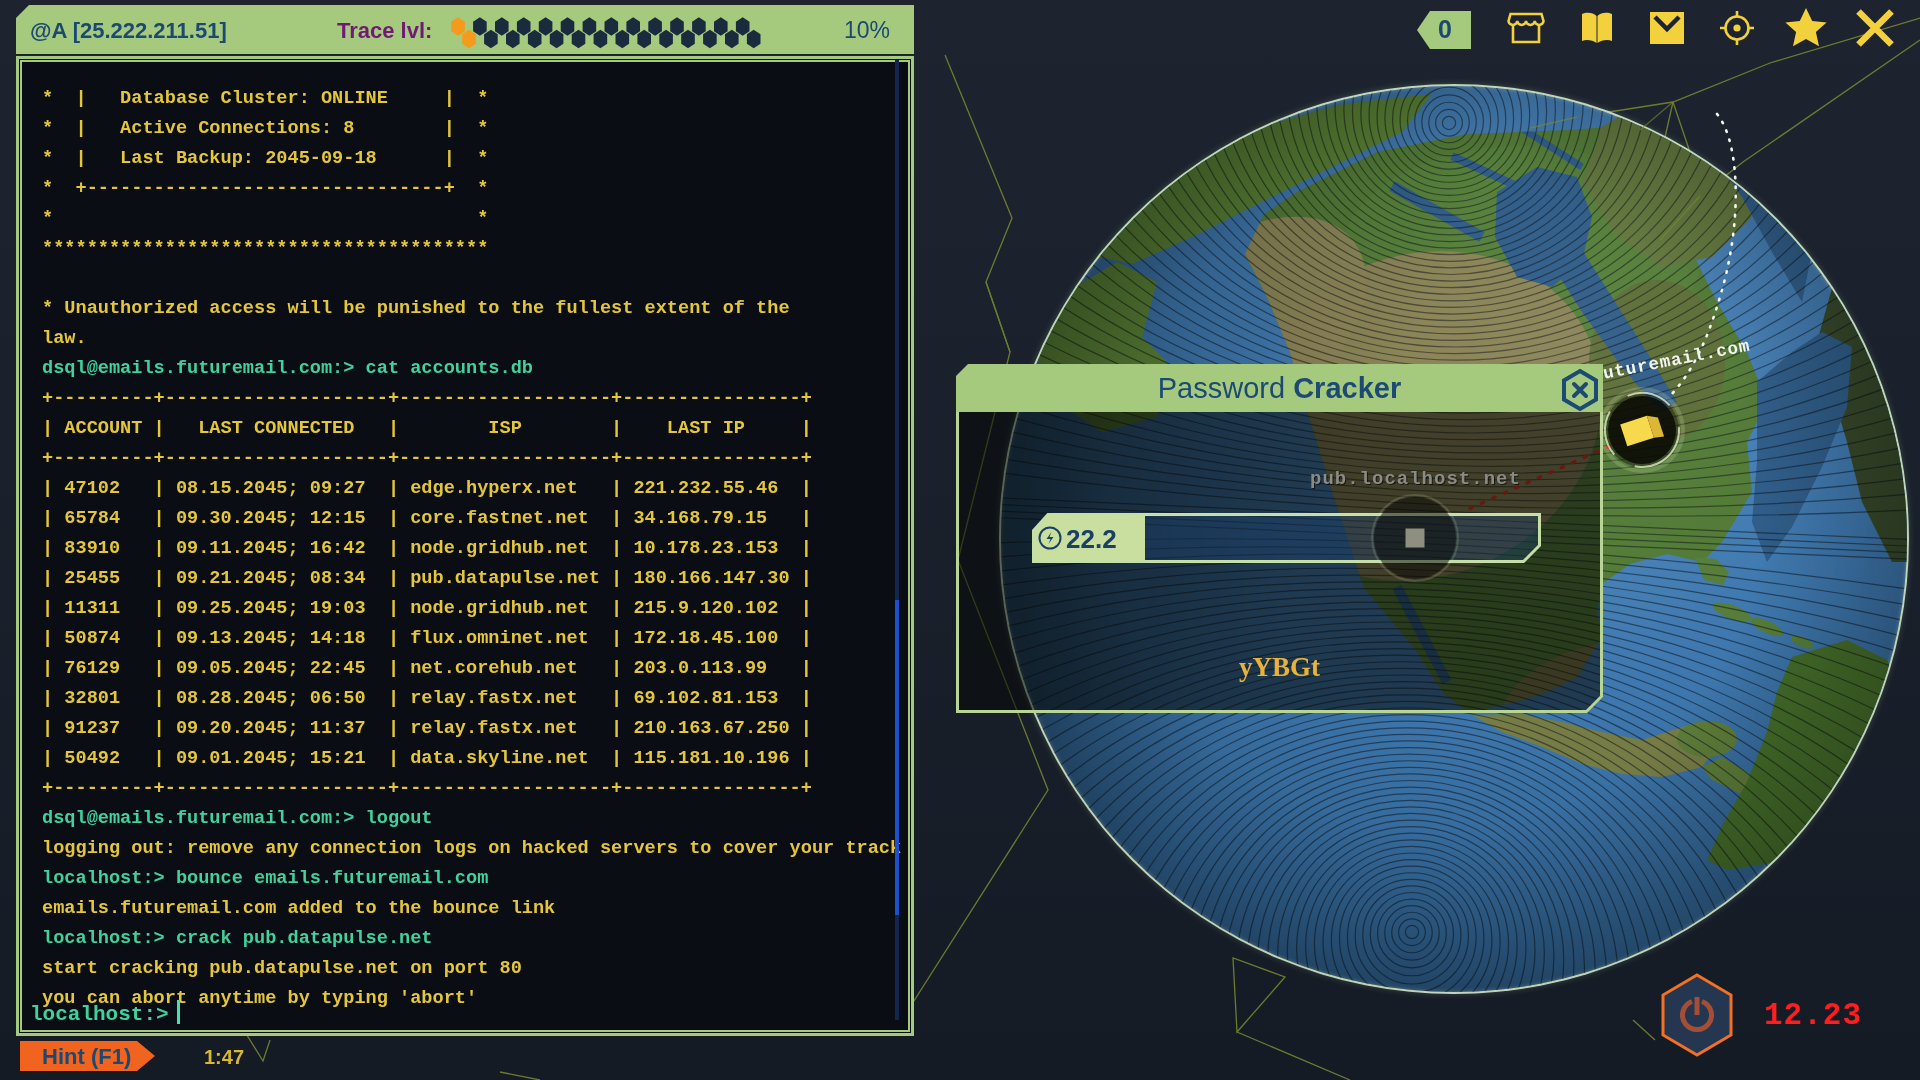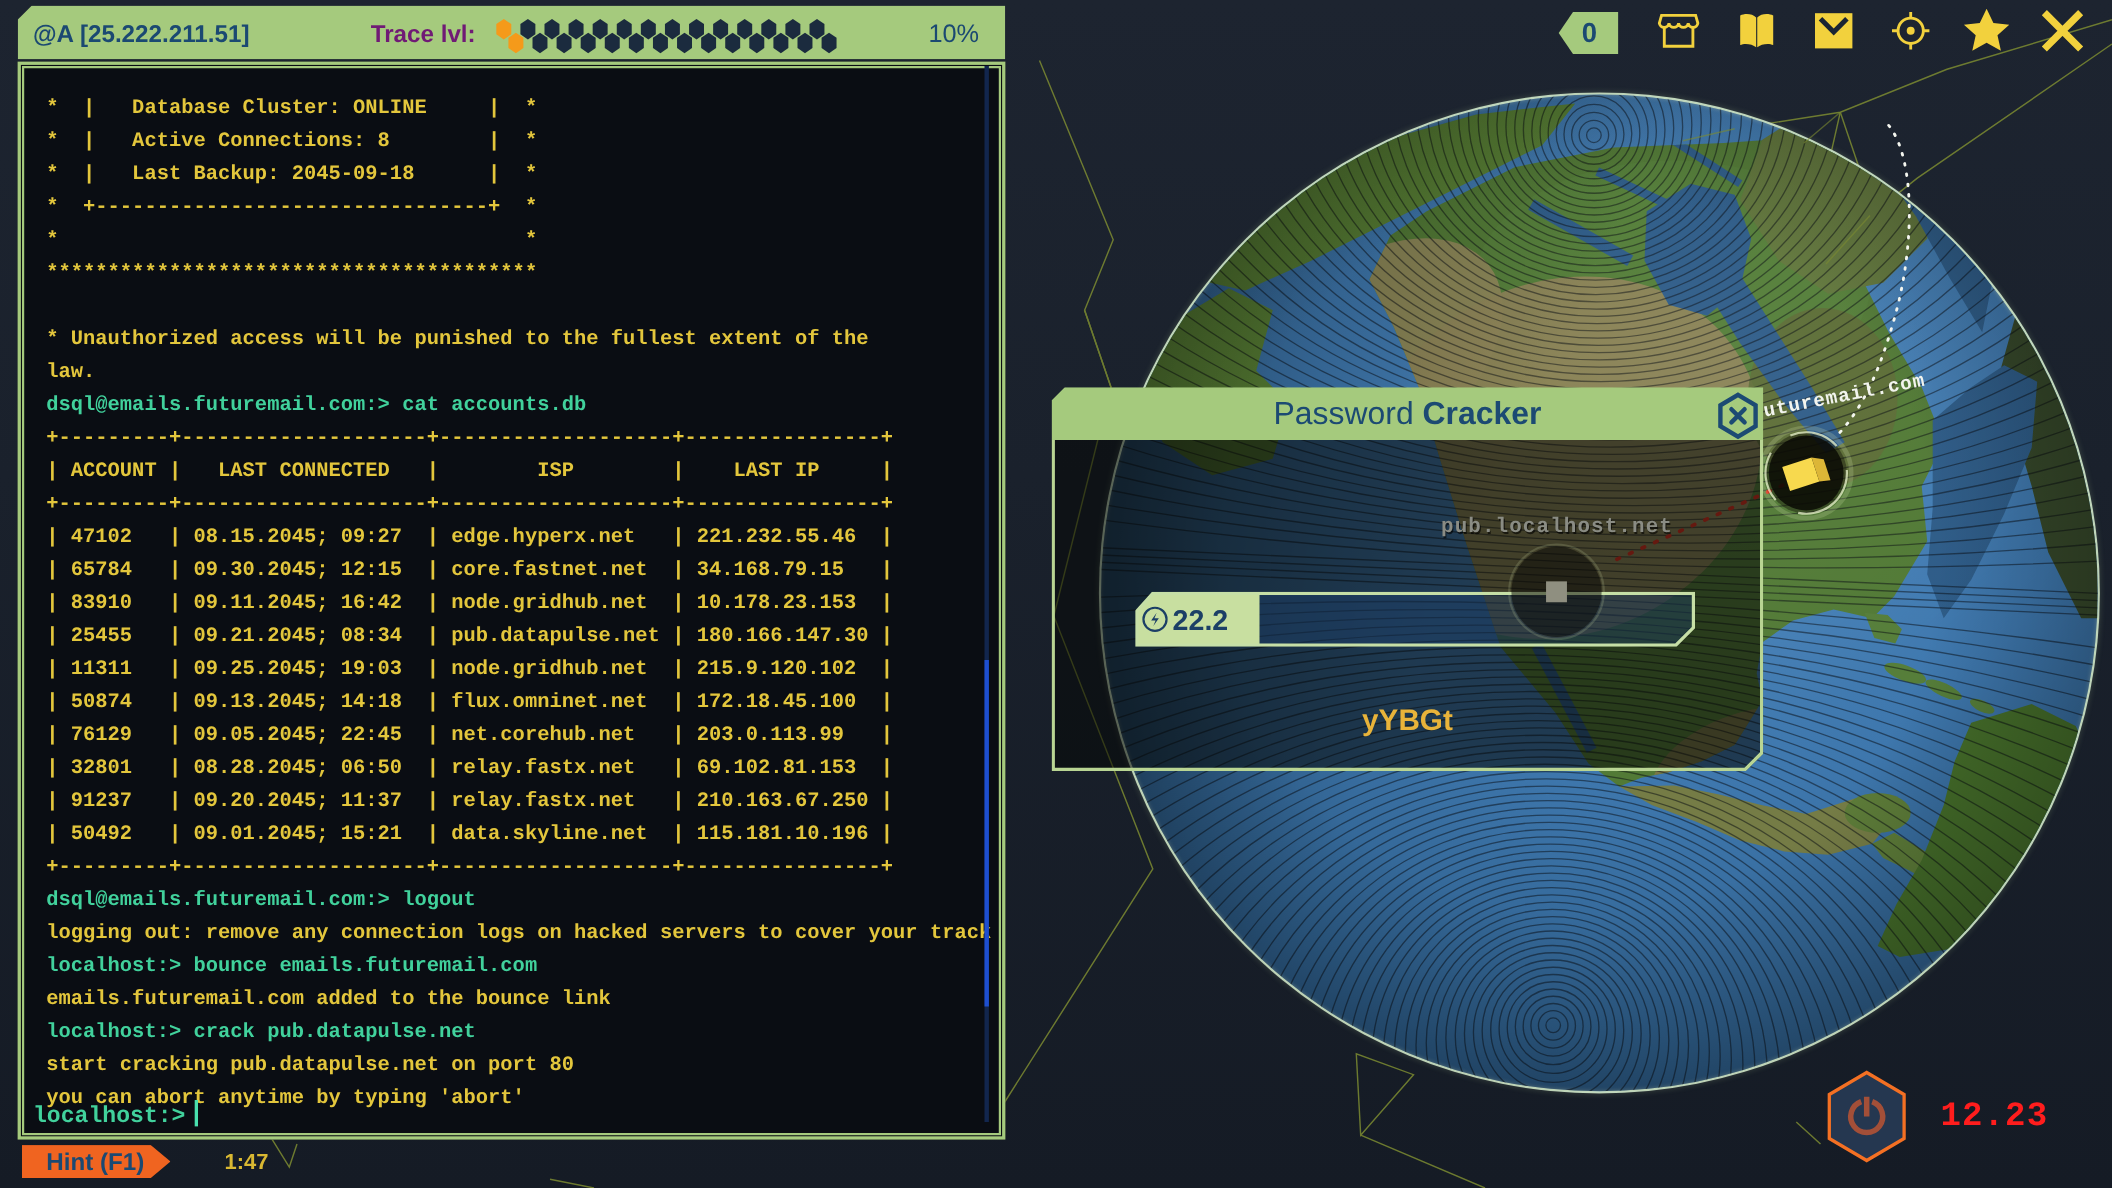--- a/index.html
+++ b/index.html
@@ -32,26 +32,26 @@
      font-family:"Liberation Mono",monospace;font-size:18.6px;line-height:30px;font-weight:bold;
      color:#e3c63c;}
   #term-pre .t{color:#41d19c;}
   #lastline{position:absolute;left:11px;top:941px;font-family:"Liberation Mono",monospace;
      font-size:21px;font-weight:bold;color:#41d19c;}
   #lastline .cur{display:inline-block;width:3px;height:24px;background:#49e0ae;vertical-align:-4px;margin-left:8px;}
   #sb-track{left:895px;top:60px;width:4px;height:960px;background:#12264e;}
   #sb-thumb{left:895px;top:600px;width:4px;height:315px;background:#1e4fd0;}
 
   
-  #dlg{left:956px;top:352px;width:647px;height:349px;}
+  #dlg{left:956px;top:364px;width:647px;height:349px;}
   #dlg .title{position:absolute;left:0;top:8px;width:647px;text-align:center;color:#1c4a73;font-size:29px;}
   #dlg .title b{font-weight:bold;}
   #cc{position:absolute;left:0;top:234px;width:647px;text-align:center;color:#b5d78e;font-size:29px;font-weight:bold;}
-  #combo{position:absolute;left:0;top:288px;width:647px;text-align:center;color:#e8b33a;font-size:27px;font-weight:bold;}
-  #bar{position:absolute;left:76px;top:149px;width:509px;height:50px;margin-top:37px;}
+  #combo{position:absolute;left:0;top:288px;width:647px;text-align:center;color:#e8b33a;font-size:27px;font-weight:bold;font-family:Liberation Serif, serif;}
+  #bar{position:absolute;left:76px;top:149px;width:509px;height:50px;}
   #bar .txt{position:absolute;left:34px;top:11px;color:#1c3f66;font-size:26px;font-weight:bold;}
   #pdp{left:1310px;top:468px;font-family:"Liberation Mono",monospace;font-weight:bold;font-size:19px;color:#8a8c84;letter-spacing:1px;text-shadow:1px 1px 0 rgba(0,0,0,0.6);}
 
   
   #hint{left:20px;top:1041px;width:135px;height:30px;background:#f06420;
      clip-path:polygon(0 0,117px 0,135px 15px,117px 30px,0 30px);}
   #hint span{position:absolute;left:22px;top:3px;color:#1b4972;font-size:22px;font-weight:bold;}
   #timer{left:204px;top:1046px;color:#d9b832;font-size:20px;font-weight:bold;}
   #t1223{left:1764px;top:998px;color:#ff1d1d;font-family:"Liberation Mono",monospace;font-size:31px;font-weight:bold;letter-spacing:1px;}
 </style>

